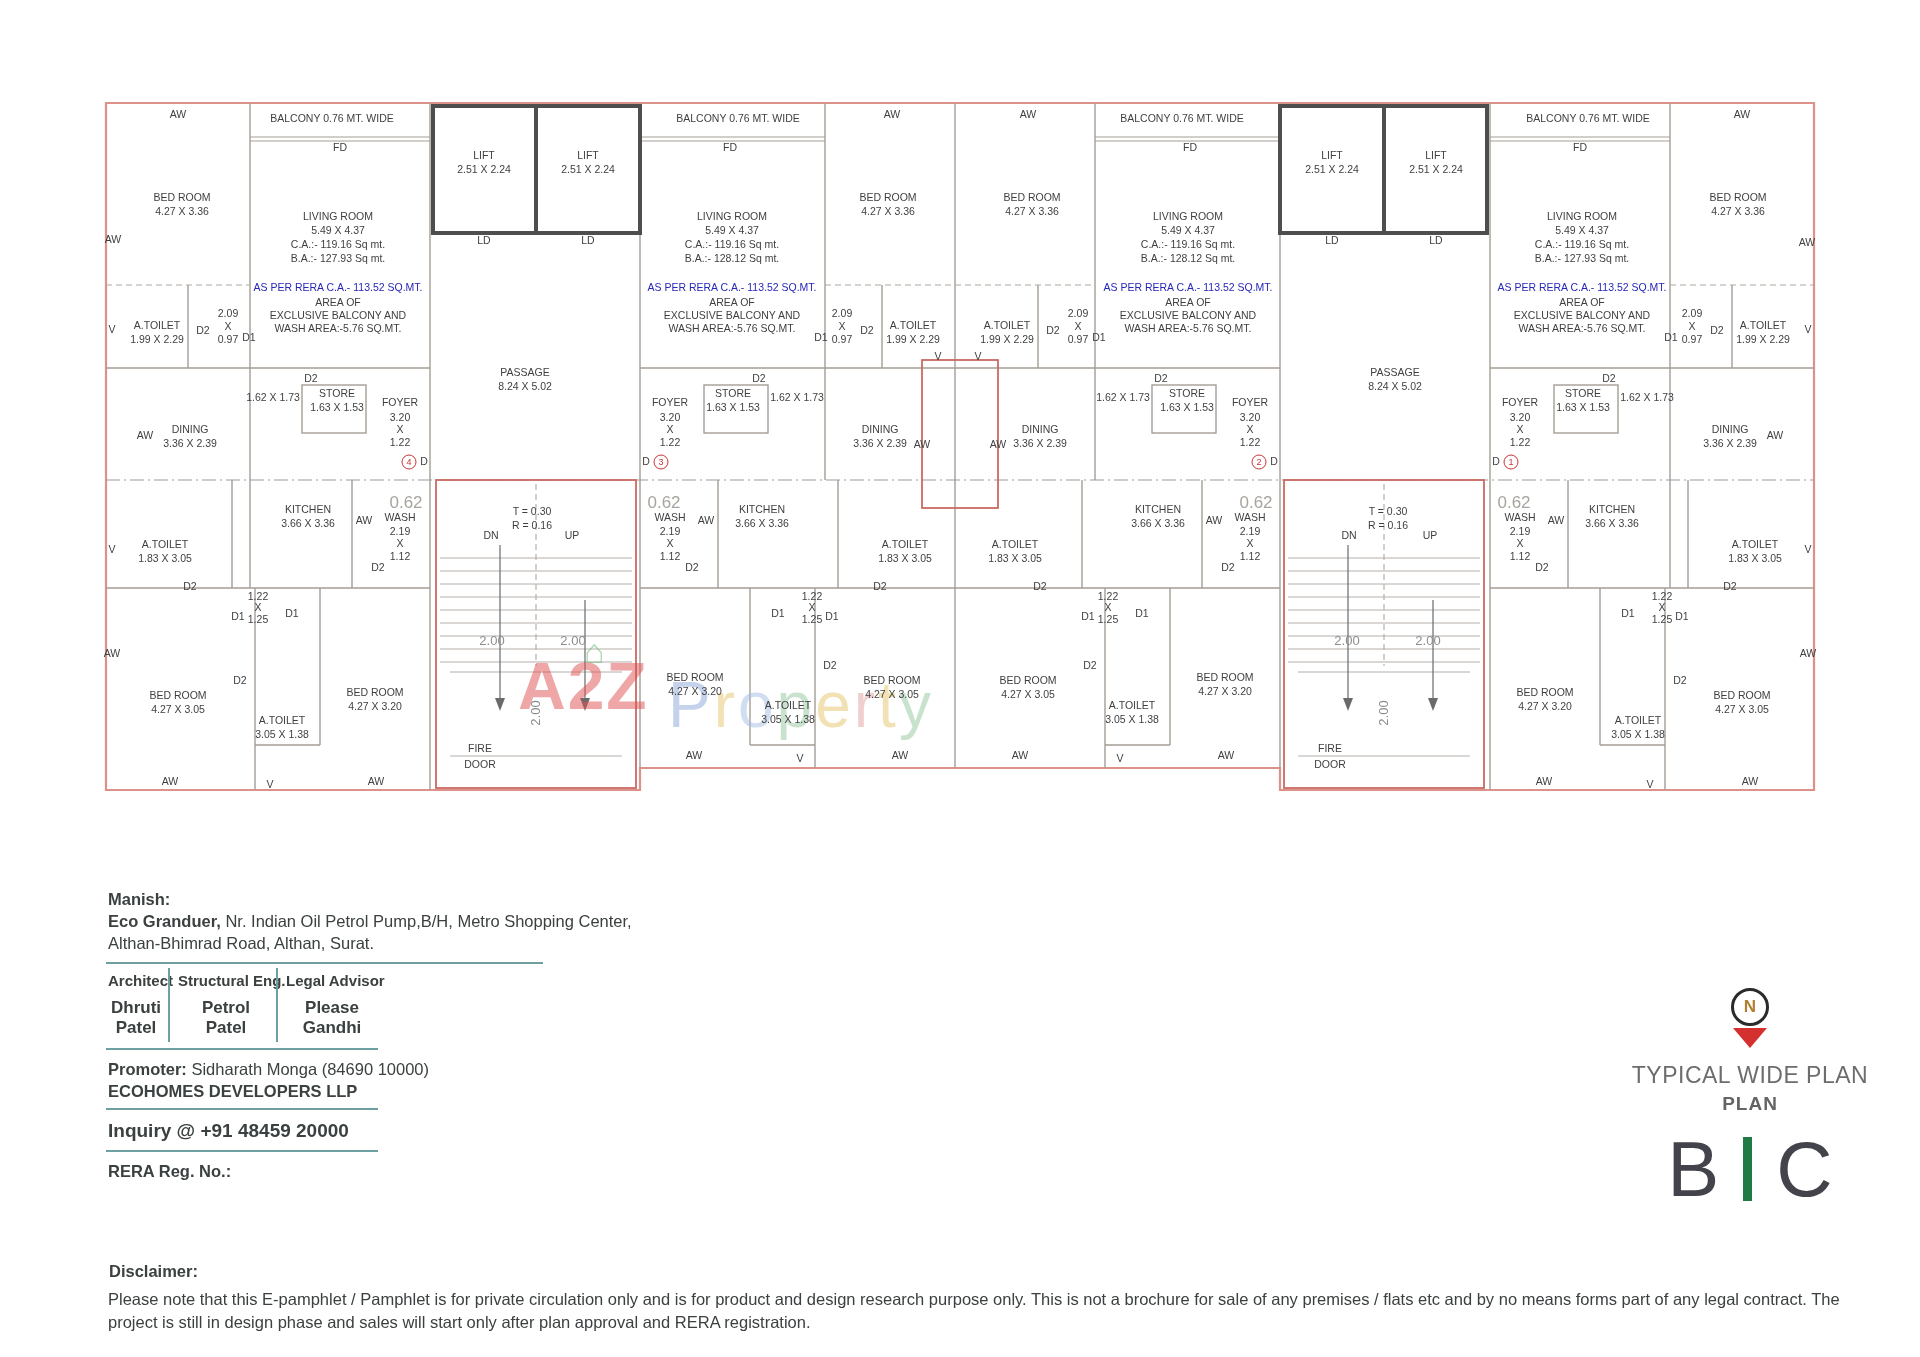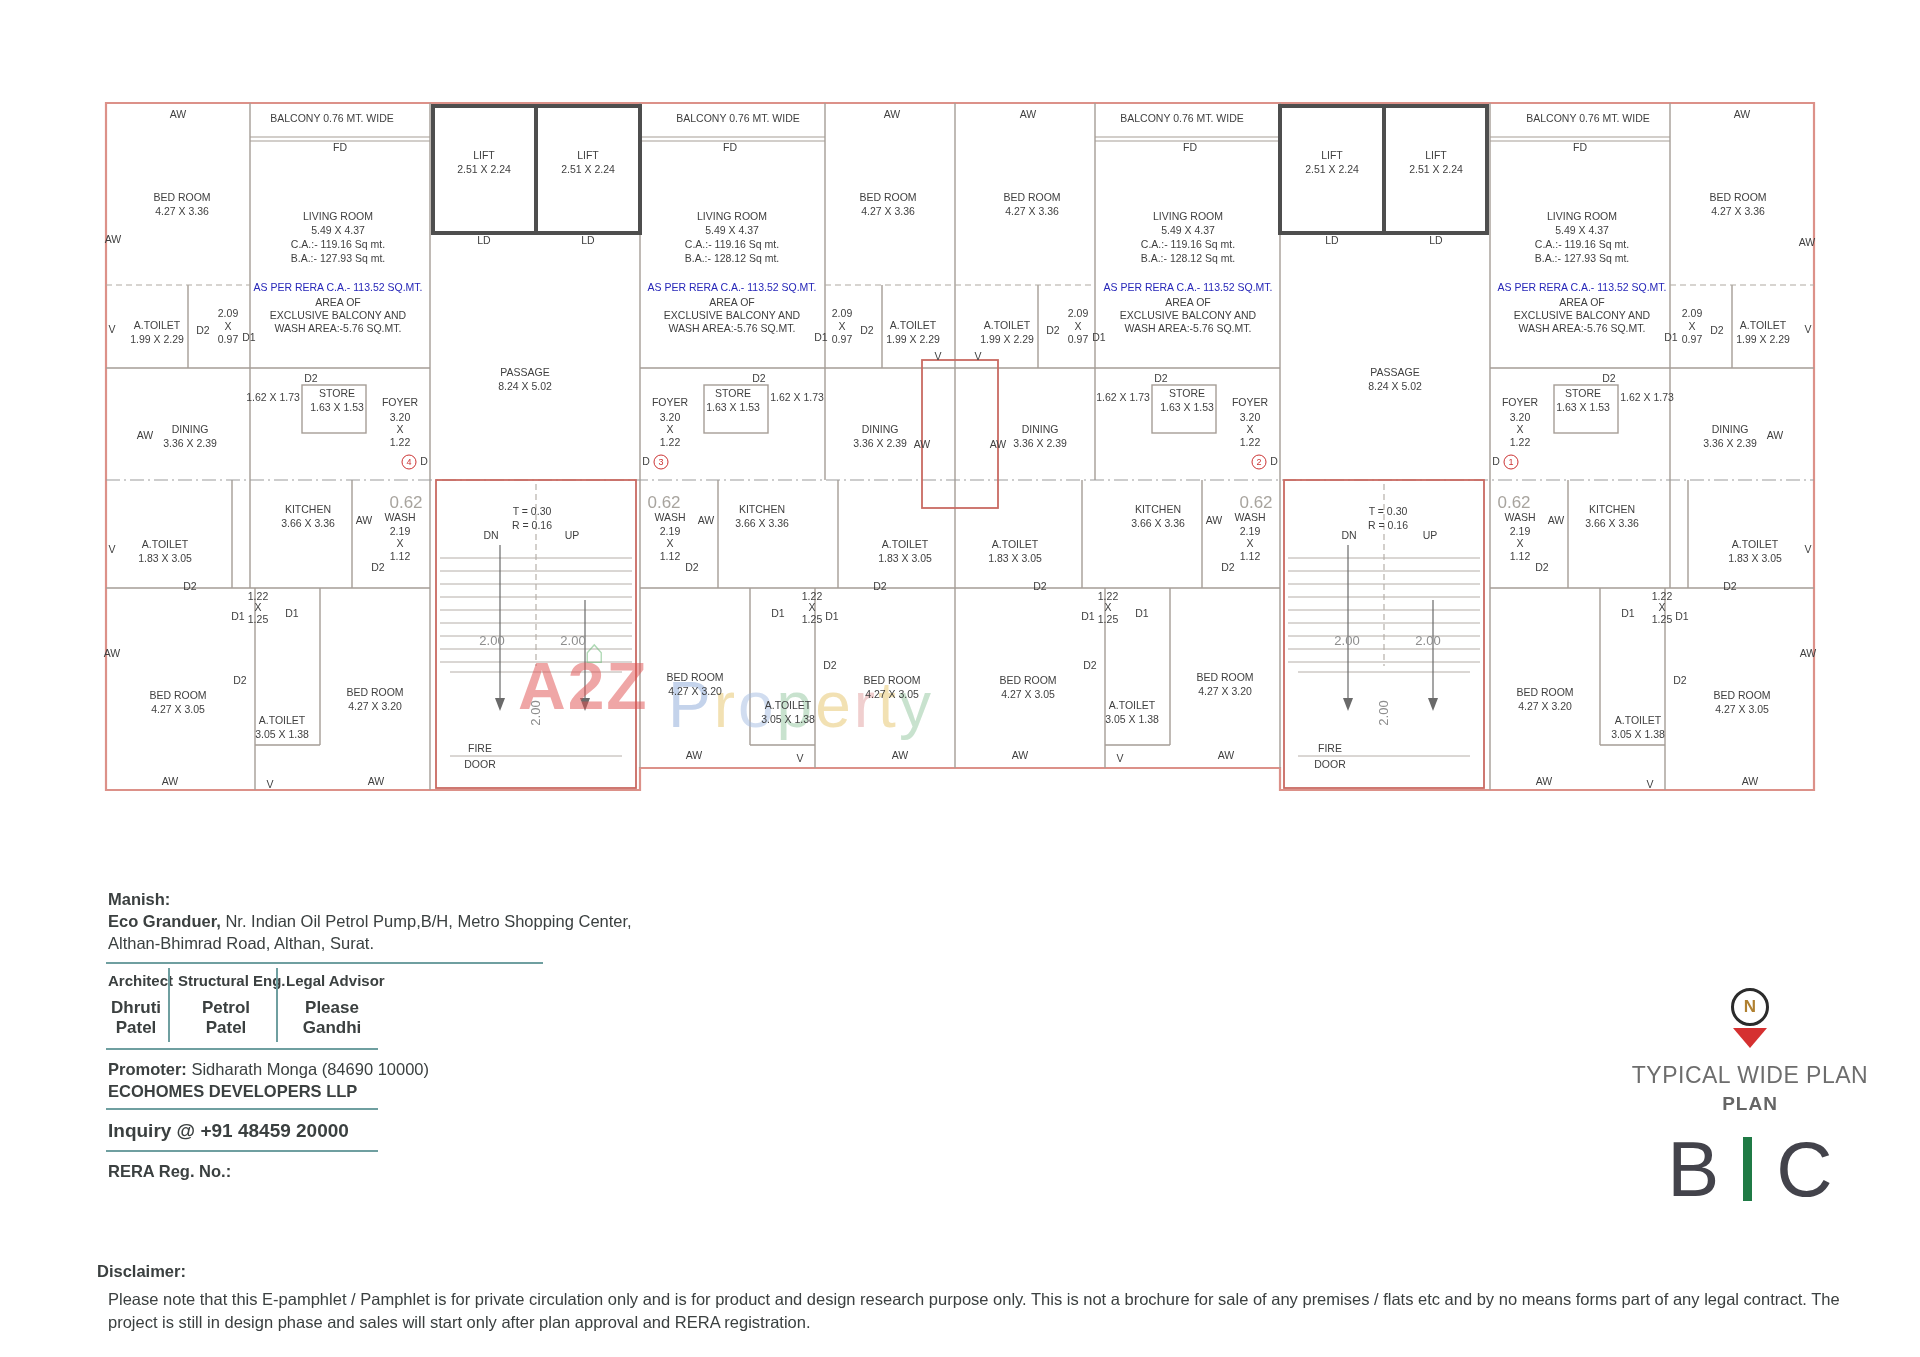--- a/index.html
+++ b/index.html
@@ -442,21 +442,21 @@
 <div class="info b" style="left:108px;top:1082px;position:absolute;">ECOHOMES DEVELOPERS LLP</div>
 
 <div class="rule" style="left:106px;top:1108px;width:272px;"></div>
 
 <div class="info inq" style="left:108px;top:1120px;position:absolute;">Inquiry @ +91 48459 20000</div>
 
 <div class="rule" style="left:106px;top:1150px;width:272px;"></div>
 
 <div class="info b" style="left:108px;top:1162px;position:absolute;">RERA Reg. No.:</div>
 
-<div class="info b" style="left:97px;top:1262px;position:absolute;">Disclaimer:</div>
+<div class="info b" style="left:109px;top:1262px;position:absolute;">Disclaimer:</div>
 <div class="disc">Please note that this E-pamphlet / Pamphlet is for private circulation only and is for product and design research purpose only. This is not a brochure for sale of any premises / flats etc and by no means forms part of any legal contract. The project is still in design phase and sales will start only after plan approval and RERA registration.</div>
 
 <div id="legend">
   <div class="north-circle">N</div>
   <div class="north-tri"></div>
   <div class="plan-title">TYPICAL WIDE PLAN</div>
   <div class="plan-sub">PLAN</div>
   <div class="towers">
     <span class="tower-letter">B</span>
     <span class="tower-bar"></span>

